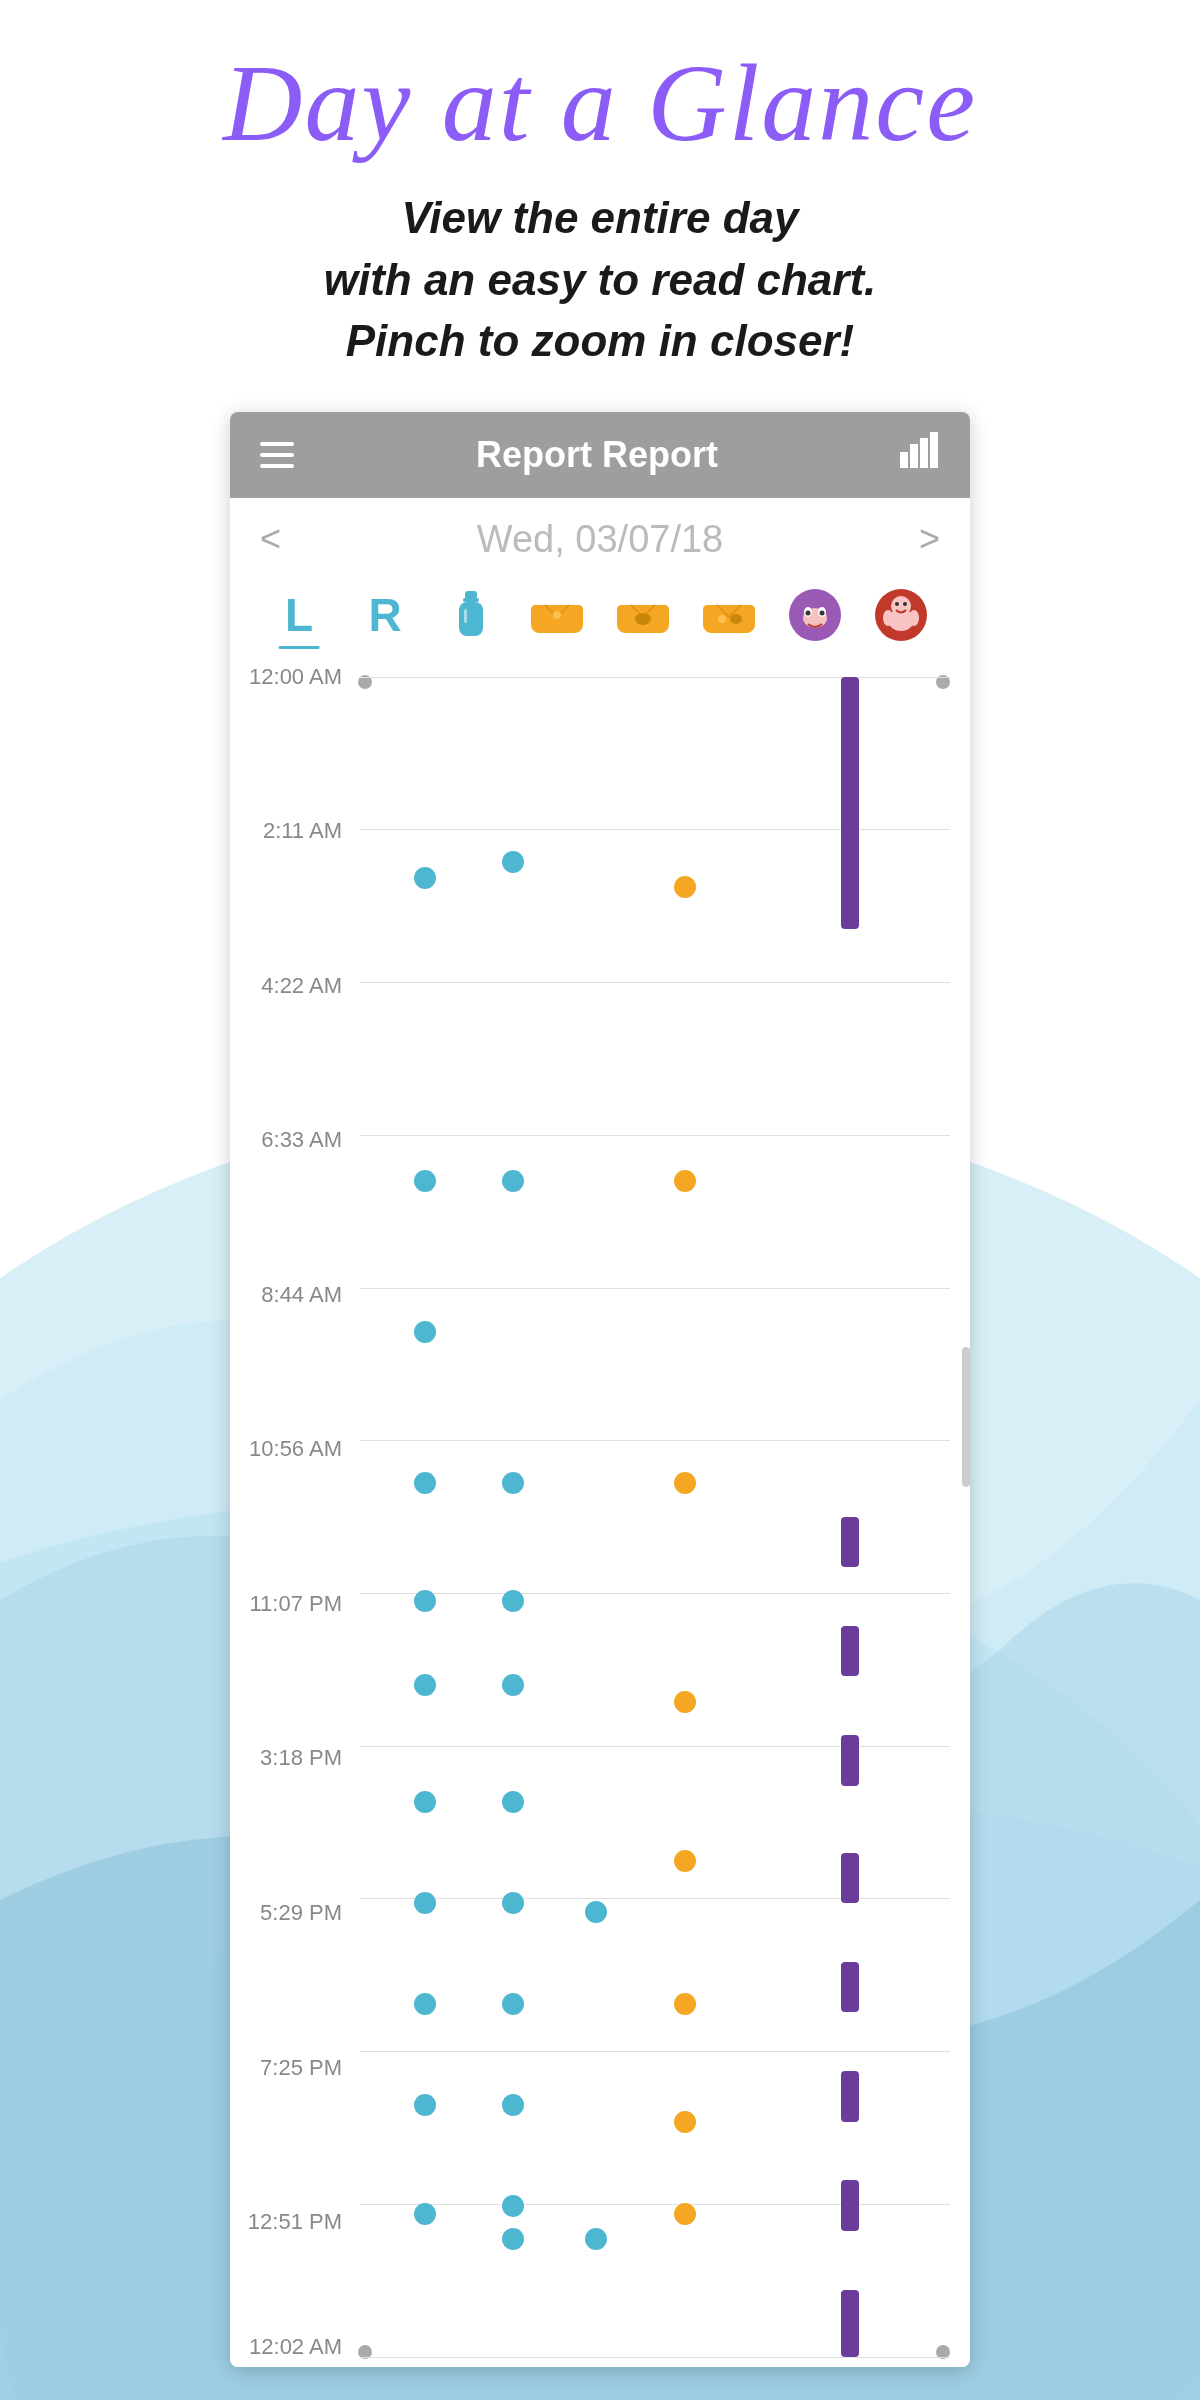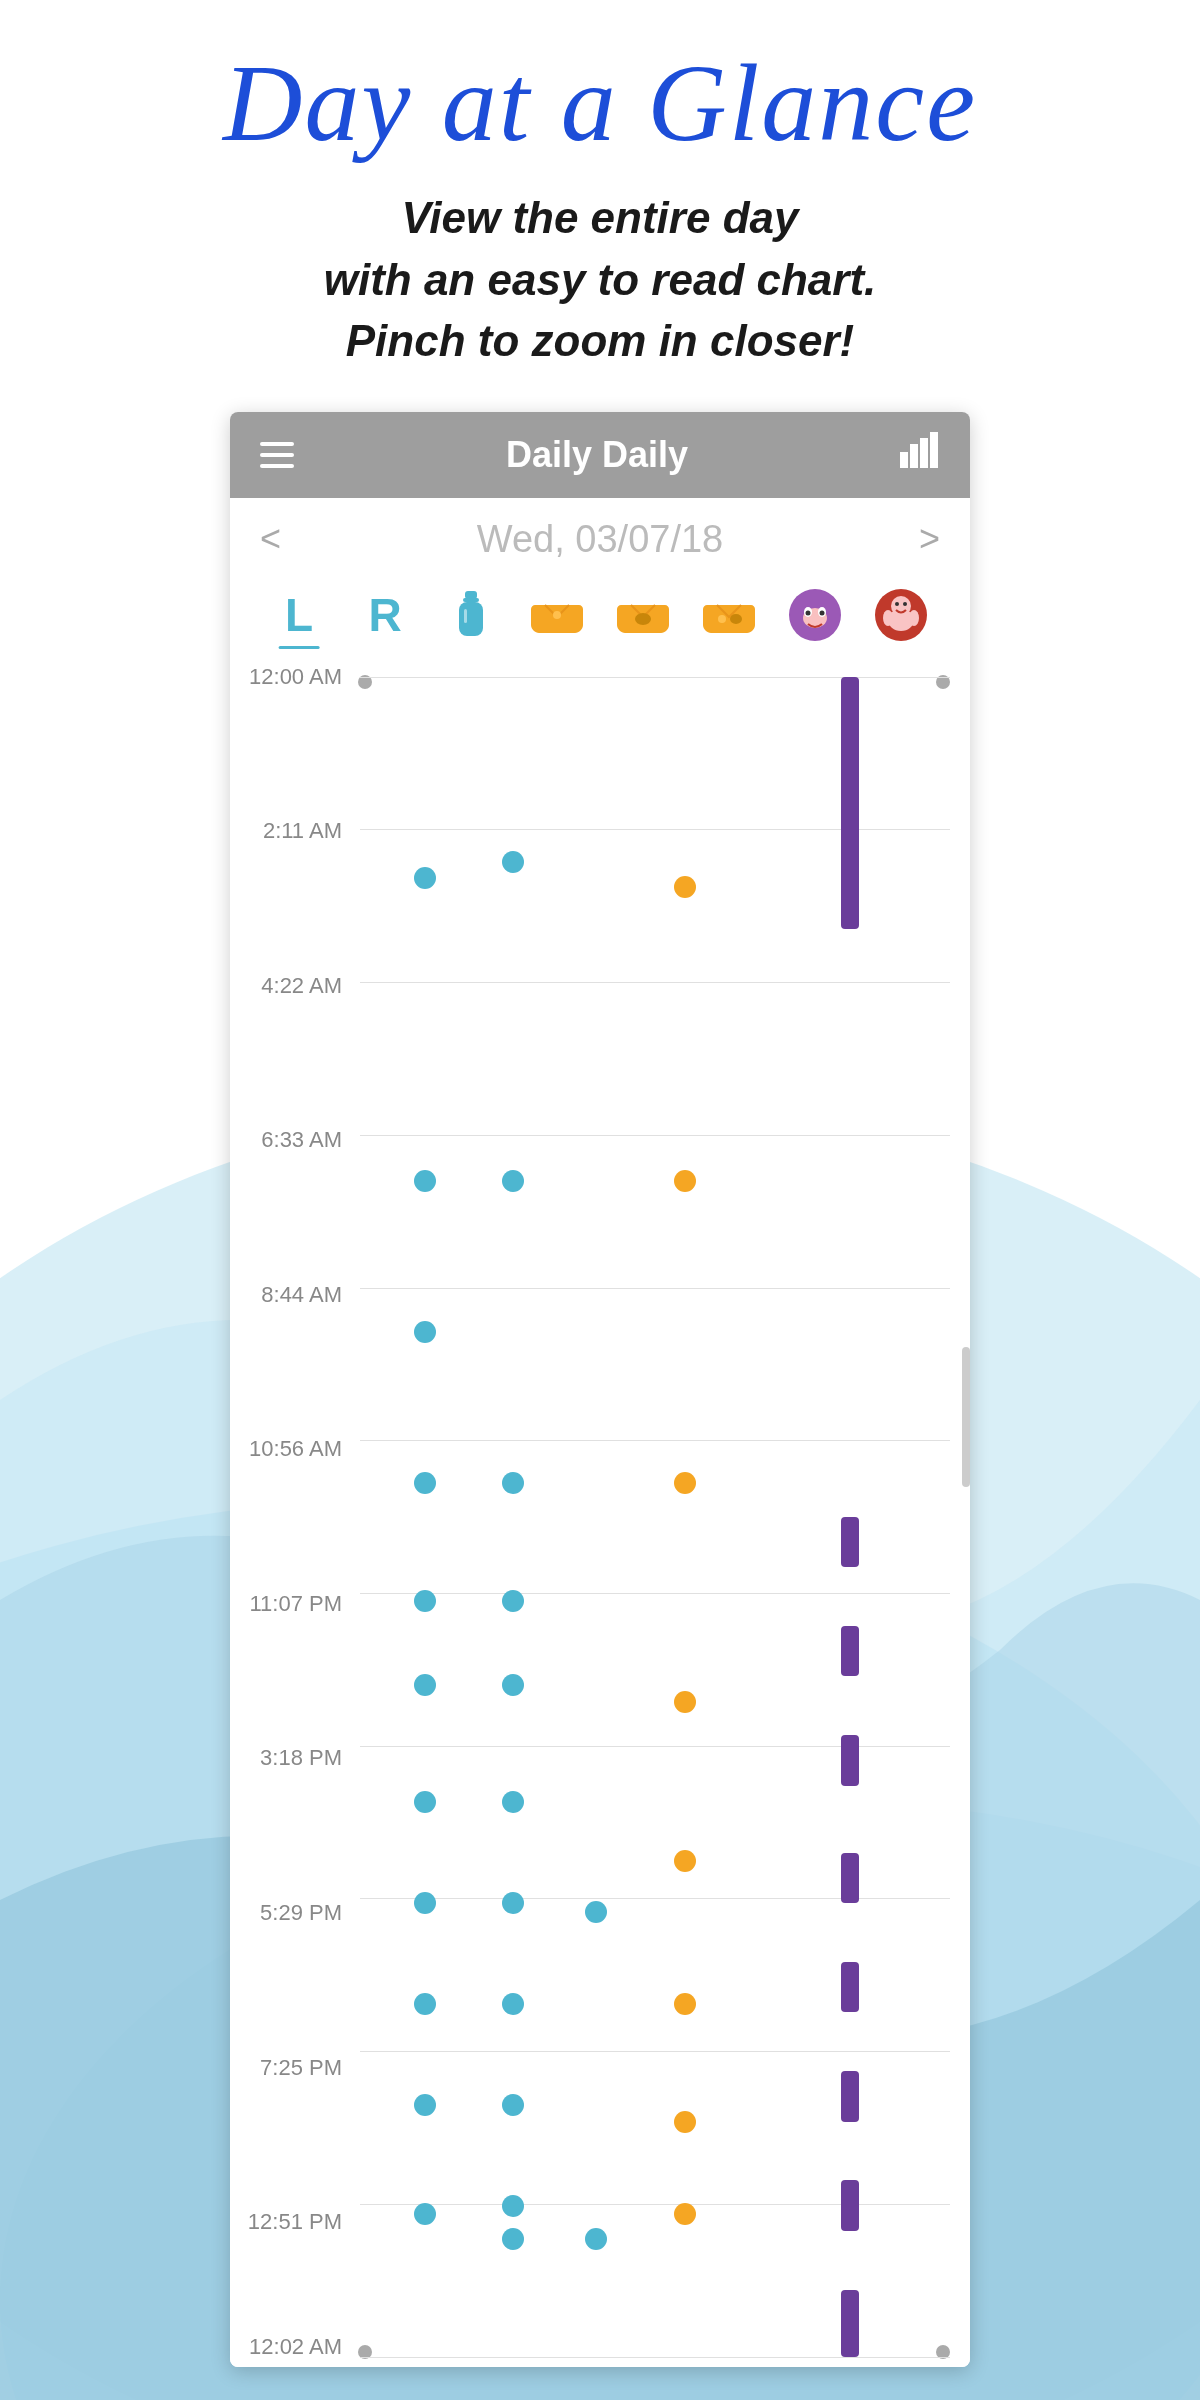--- a/index.html
+++ b/index.html
@@ -25,21 +25,21 @@
       display: flex;
       flex-direction: column;
       align-items: center;
       width: 100%;
     }
 
     .app-title {
       font-family: 'Georgia', cursive;
       font-size: 110px;
       font-style: italic;
-      color: #1d4ed8;
+      color: #8b5cf6;
       margin-top: 40px;
       text-align: center;
       font-weight: 400;
       letter-spacing: 2px;
     }
 
     .subtitle {
       font-size: 44px;
       font-style: italic;
       font-weight: bold;
@@ -264,21 +264,21 @@
   </div>
 
   <div class="card">
 
     <div class="header-bar">
       <div class="hamburger-icon">
         <span></span>
           <span></span>
           <span></span>
       </div>
-      <div class="header-title">Daily Daily</div>
+      <div class="header-title">Report Report</div>
       <div class="chart-icon">
         <svg width="40" height="36" viewBox="0 0 40 36" fill="white">
           <rect x="0" y="20" width="8" height="16"></rect>
           <rect x="10" y="12" width="8" height="24"></rect>
           <rect x="20" y="6" width="8" height="30"></rect>
           <rect x="30" y="0" width="8" height="36"></rect>
         </svg>
       </div>
     </div>
 

